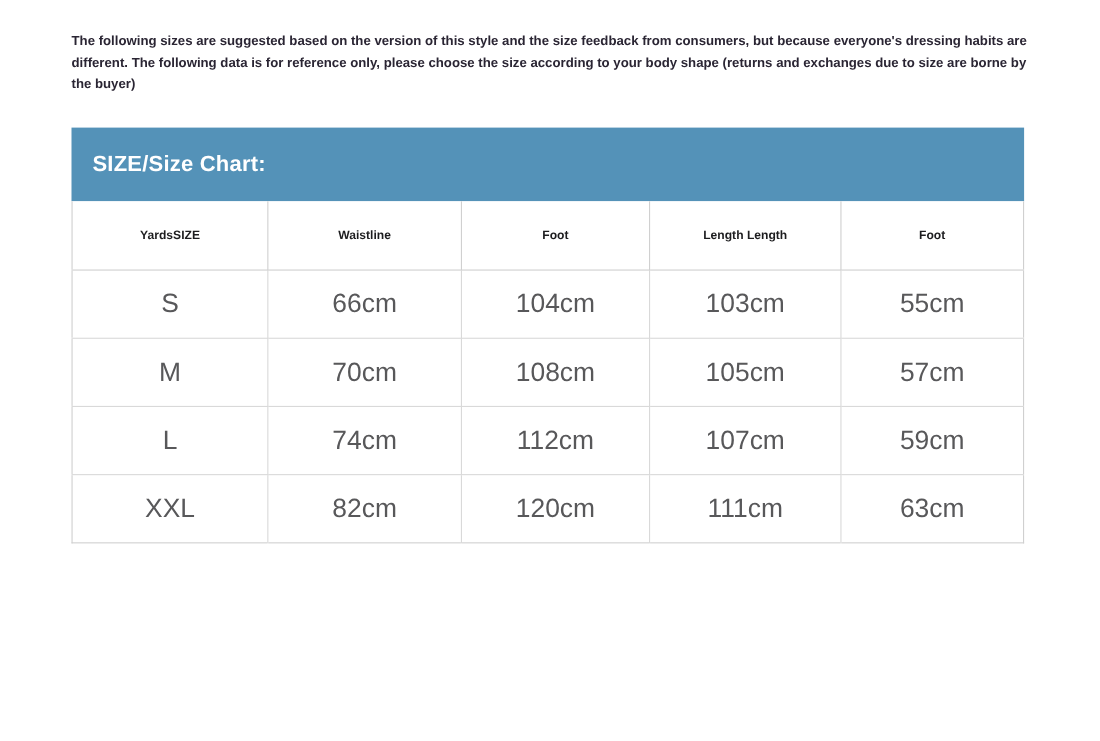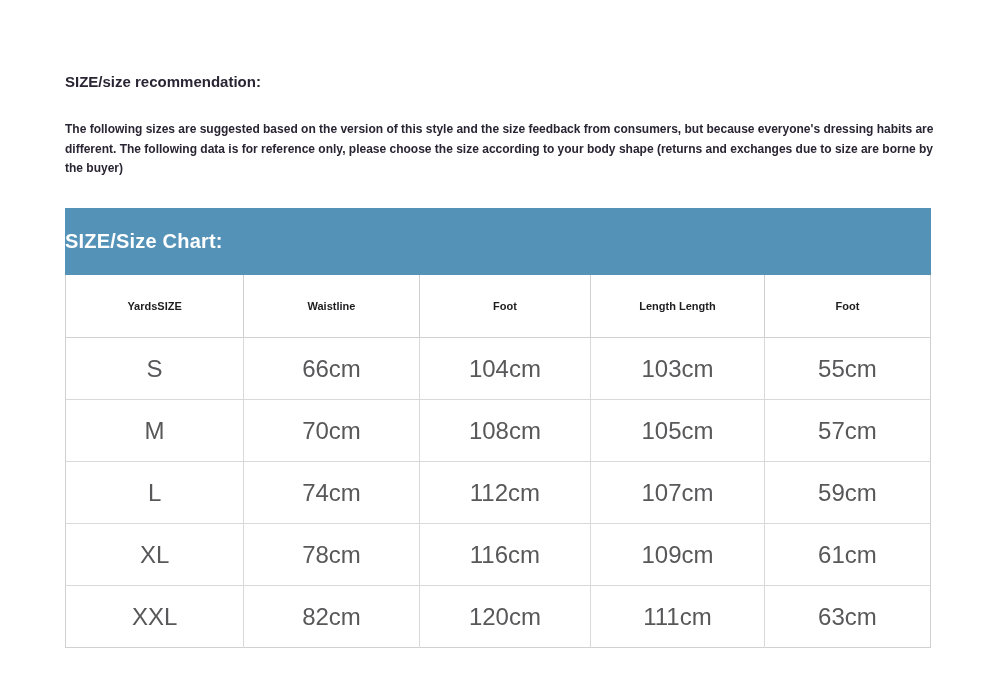--- a/index.html
+++ b/index.html
@@ -29,20 +29,21 @@
     font-weight: bold;
     color: #2a2533;
   }
   .chart-title-bar {
     margin-top: 29px;
     width: 866px;
     height: 67px;
     background: #5492b8;
     display: flex;
     align-items: center;
+    padding-left: 19px;
   }
   .chart-title {
     color: #ffffff;
     font-size: 20px;
     font-weight: bold;
     letter-spacing: 0.2px;
   }
   table.size-table {
     width: 866px;
     border-collapse: collapse;
@@ -80,21 +81,20 @@
   }
   table.size-table td:first-child { border-left: none; }
   table.size-table td:last-child { border-right: none; }
   table.size-table tr:last-child td { border-bottom: none; text-align: center; }
 </style>
 </head>
 <body>
 
 <div class="page">
 
-  <div class="rec-heading">SIZE/size recommendation:</div>
 
   <div class="rec-paragraph">The following sizes are suggested based on the version of this style and the size feedback from consumers, but because everyone's dressing habits are different. The following data is for reference only, please choose the size according to your body shape (returns and exchanges due to size are borne by the buyer)</div>
 
   <div class="chart-title-bar">
     <span class="chart-title">SIZE/Size Chart:</span>
   </div>
 
   <table class="size-table">
     <colgroup>
       <col class="c1">
@@ -128,27 +128,20 @@
         <td>57cm</td>
       </tr>
       <tr>
         <td>L</td>
         <td>74cm</td>
         <td>112cm</td>
         <td>107cm</td>
         <td>59cm</td>
       </tr>
       <tr>
-        <td>XL</td>
-        <td>78cm</td>
-        <td>116cm</td>
-        <td>109cm</td>
-        <td>61cm</td>
-      </tr>
-      <tr>
         <td>XXL</td>
         <td>82cm</td>
         <td>120cm</td>
         <td>111cm</td>
         <td>63cm</td>
       </tr>
     </tbody>
   </table>
 
 </div>

